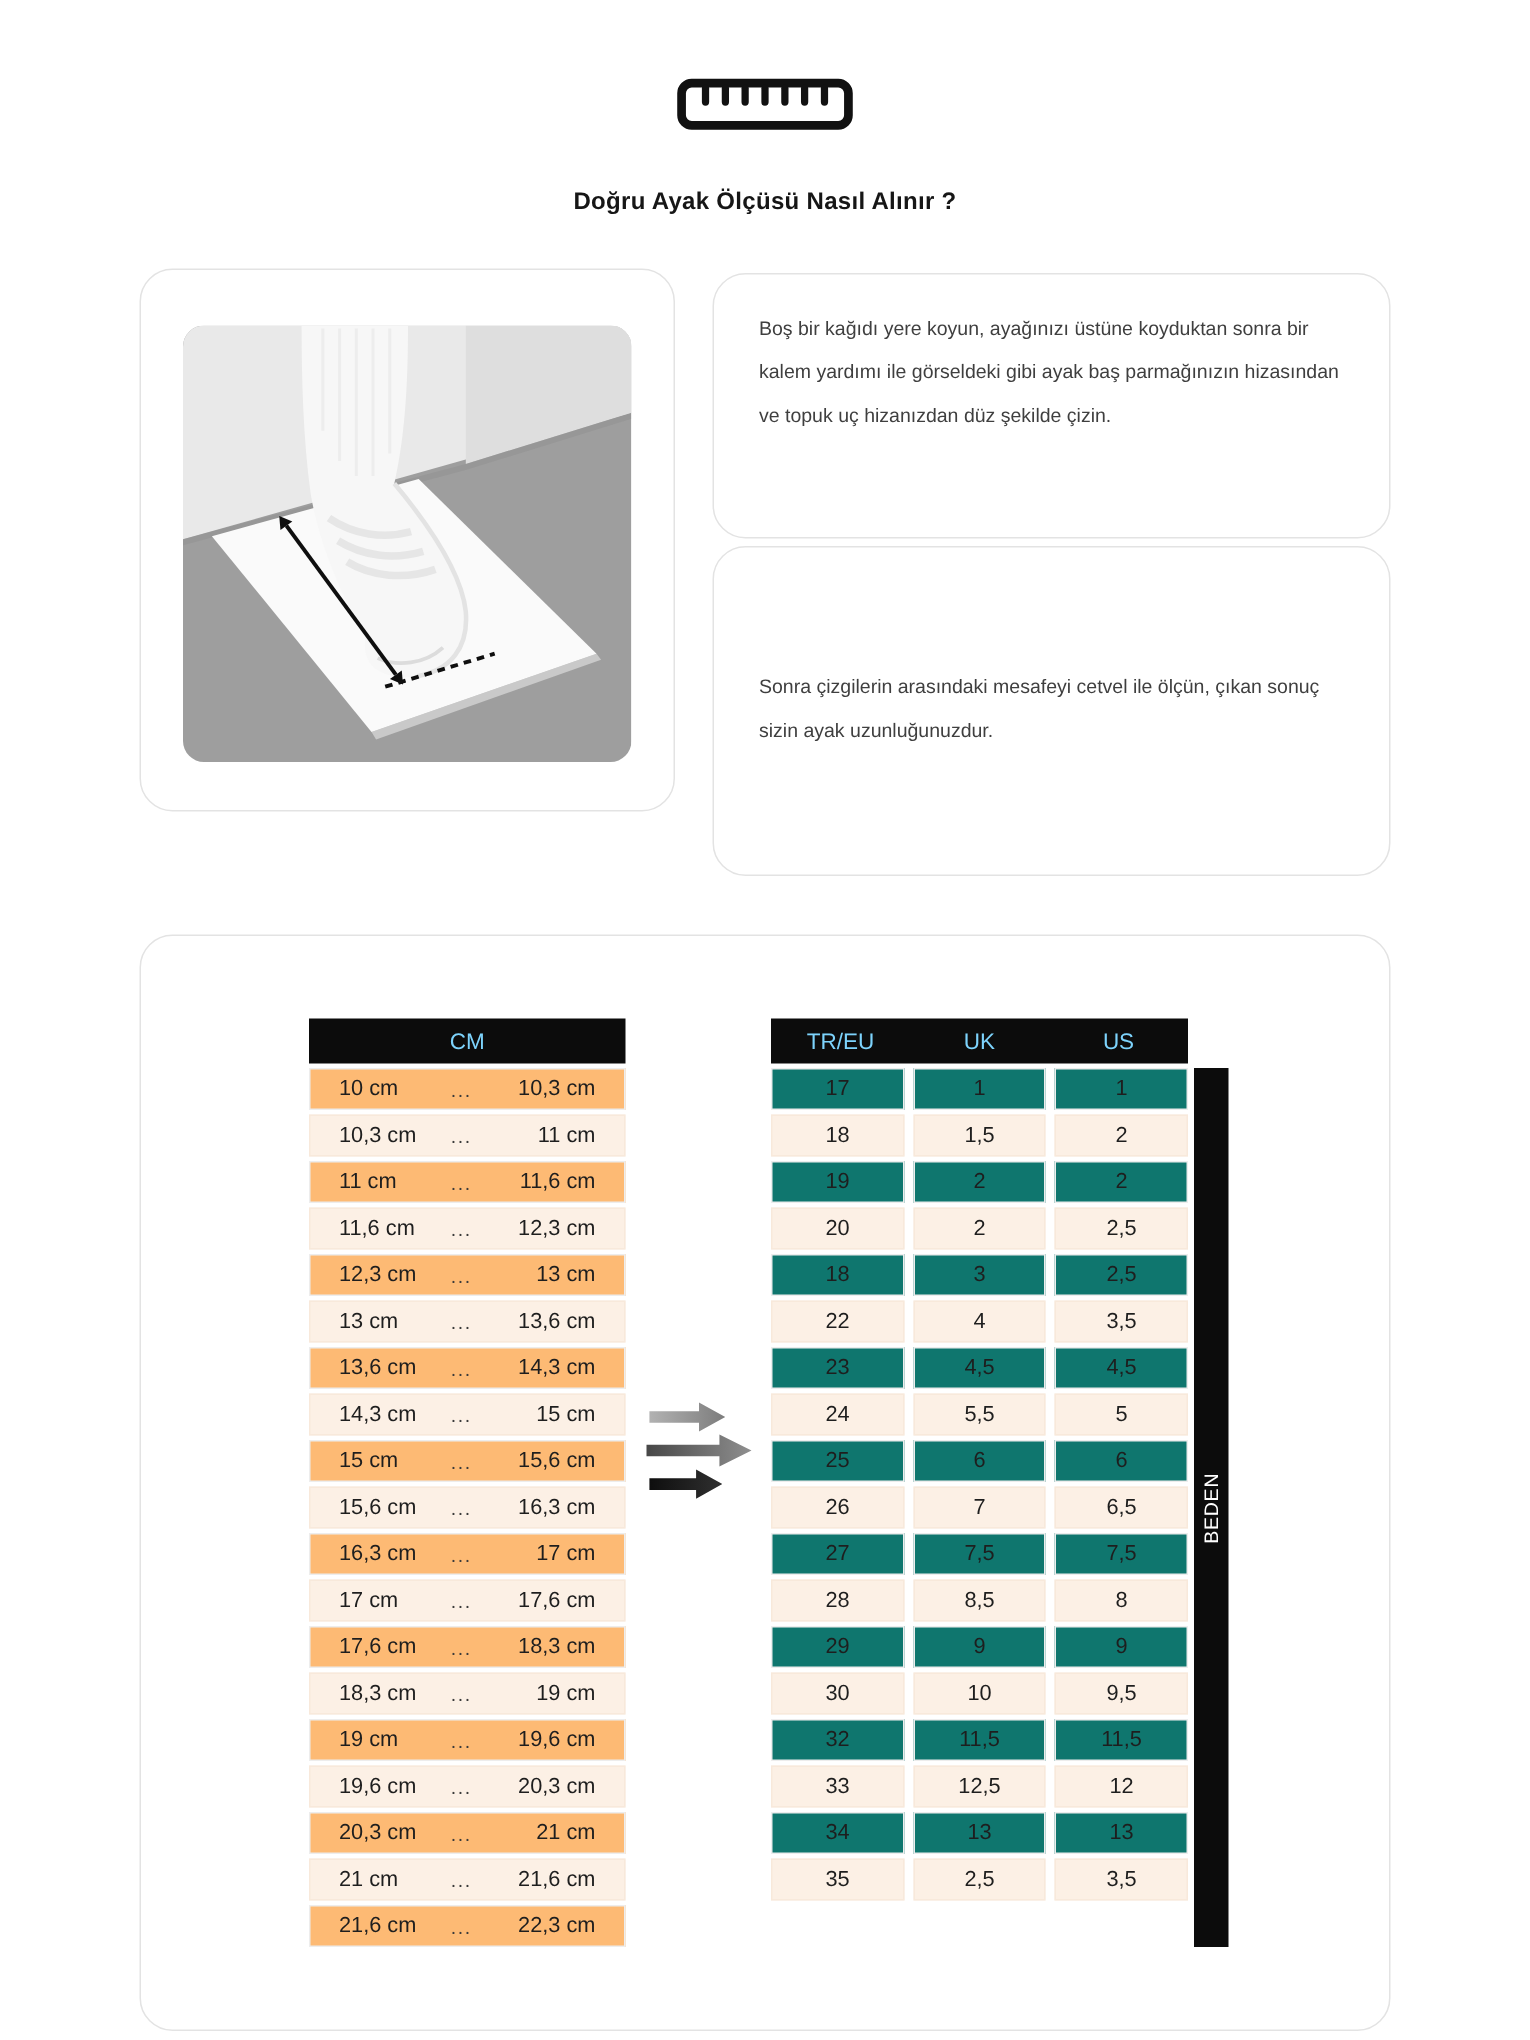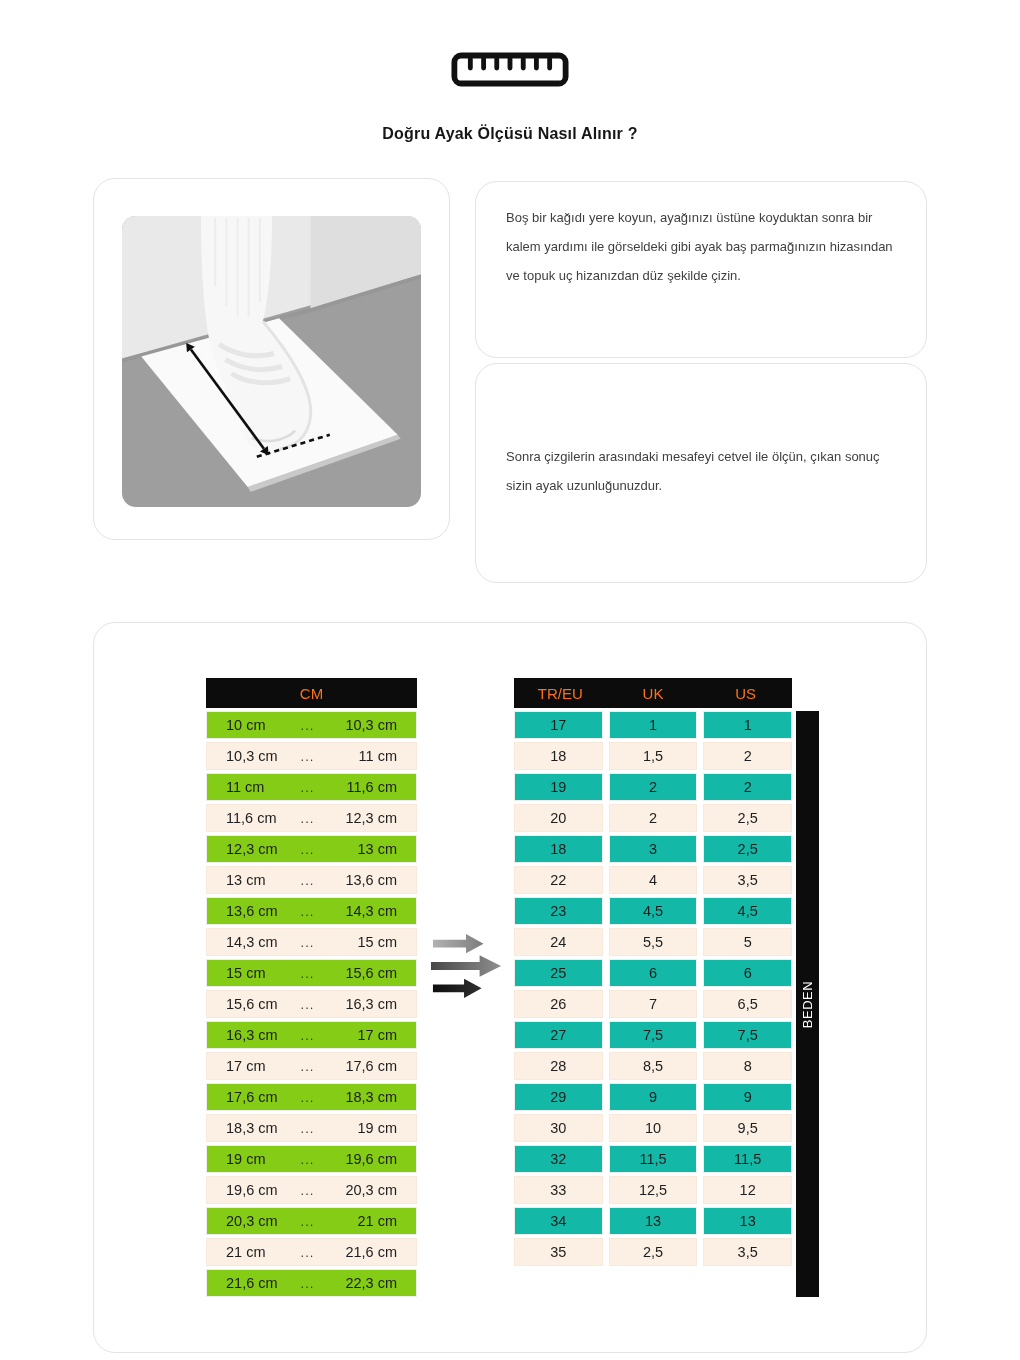--- a/index.html
+++ b/index.html
@@ -36,39 +36,39 @@
   
   .size-section {
     margin:39px 93px 0;
     border:1px solid #e3e3e3; border-radius:22px;
     height:731px;
     padding:30px 0 0;
   }
   .size-title { text-align:center; font-size:22px; font-weight:bold; color:#161616; }
   .tables { display:flex; align-items:flex-start; margin-top:25px; padding-left:112px; }
   .thead {
-    background:#0c0c0c; color:#f97316;
+    background:#0c0c0c; color:#7dd3fc;
     height:30px; margin-bottom:3px;
     display:flex; align-items:center; 
     font-size:15px;
   }
   .thead .hcell { flex:1; text-align:center; }
   .cm-table { width:211px; }
   .eu-table { width:278px; }
   .rows .row { height:28px; margin-bottom:3px; display:flex; align-items:center; font-size:14.5px; color:#1e1e1e; }
-  .cm-rows .row { background:#84cc16; border:1px solid #ededed; }
+  .cm-rows .row { background:#fdba74; border:1px solid #ededed; }
   .cm-rows .row:nth-child(even) { background:#fcf0e5; border-color:#f8e9db; }
   .cm-row .from { width:82px; padding-left:19px; white-space:nowrap; }
   .cm-row .dots { flex:1; text-align:center; color:#3a3a3a; font-size:13px; letter-spacing:1px; }
   .cm-row .to { width:90px; text-align:right; padding-right:19px; white-space:nowrap; }
   .eu-rows .row { gap:6px; }
   .eu-rows .cell {
     flex:1; height:28px;
     display:flex; align-items:center; justify-content:center;
-    background:#14b8a6; border:1px solid #ededed;
+    background:#0f766e; border:1px solid #ededed;
   }
   .eu-rows .row:nth-child(even) .cell { background:#fcf0e5; border-color:#f8e9db; }
   .arrows { width:97px; height:620px; display:flex; align-items:center; justify-content:center; }
   .arrows svg { margin-top:-44px; }
   .beden-strip {
     width:23px; height:586px; margin-left:4px; margin-top:33px;
     background:#0c0c0c;
     display:flex; align-items:center; justify-content:center;
   }
   .beden-strip span {

